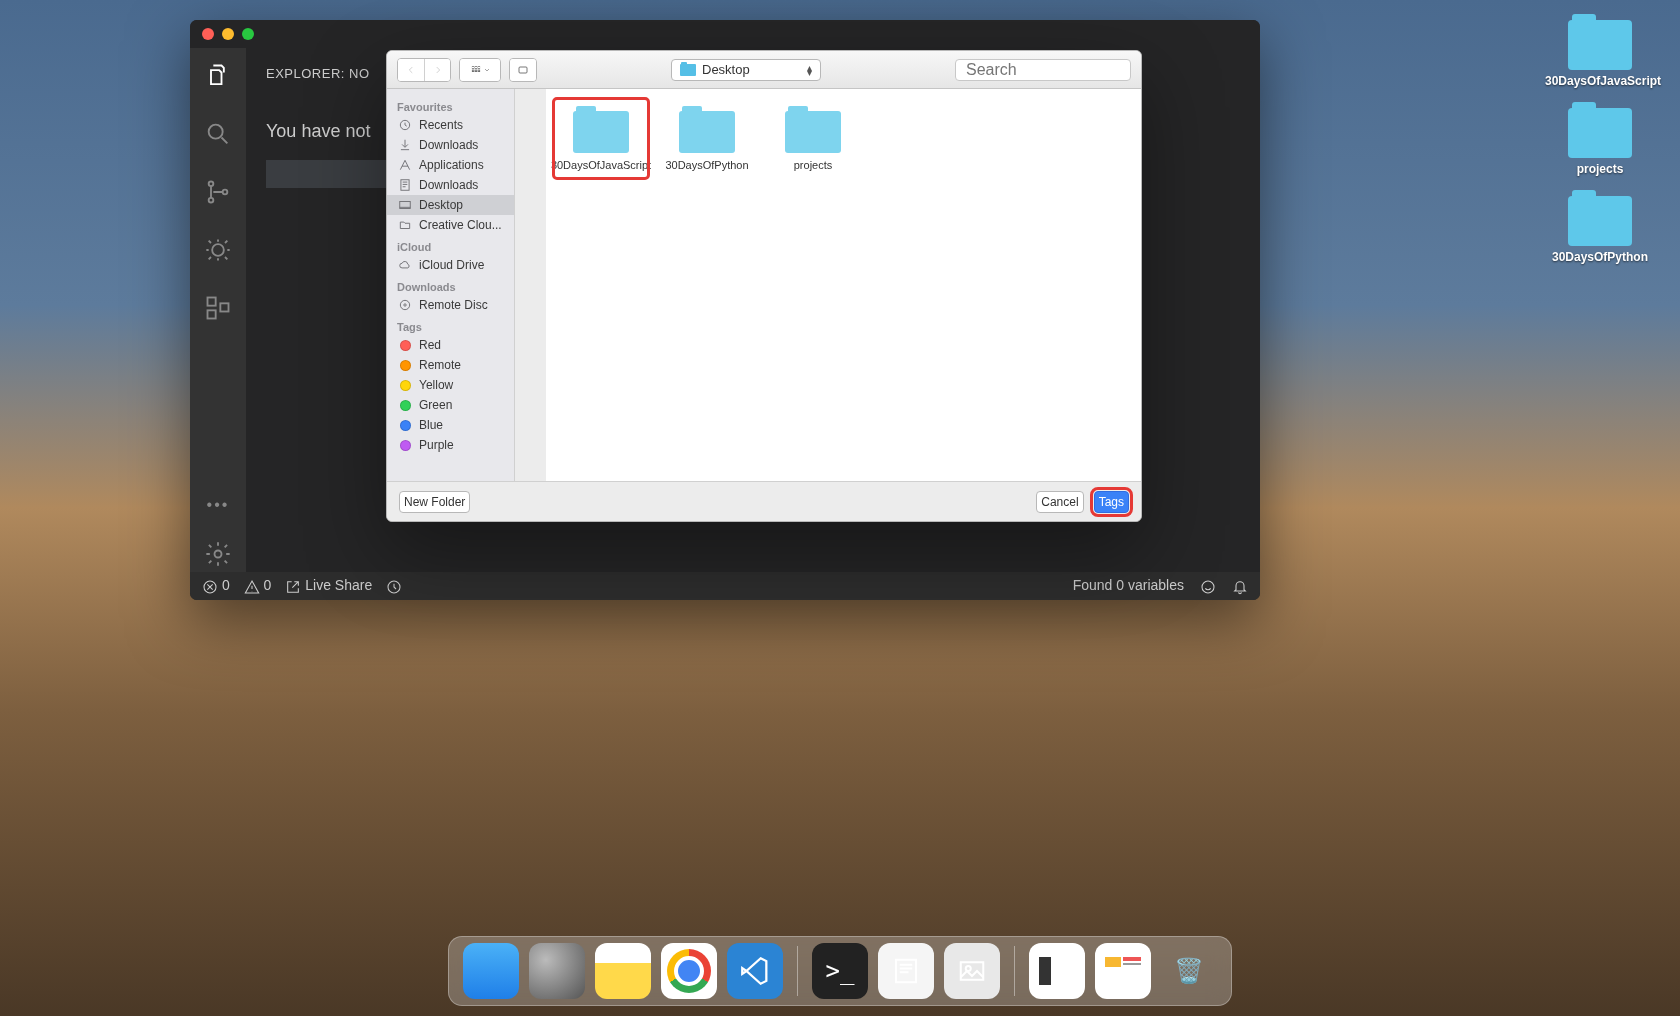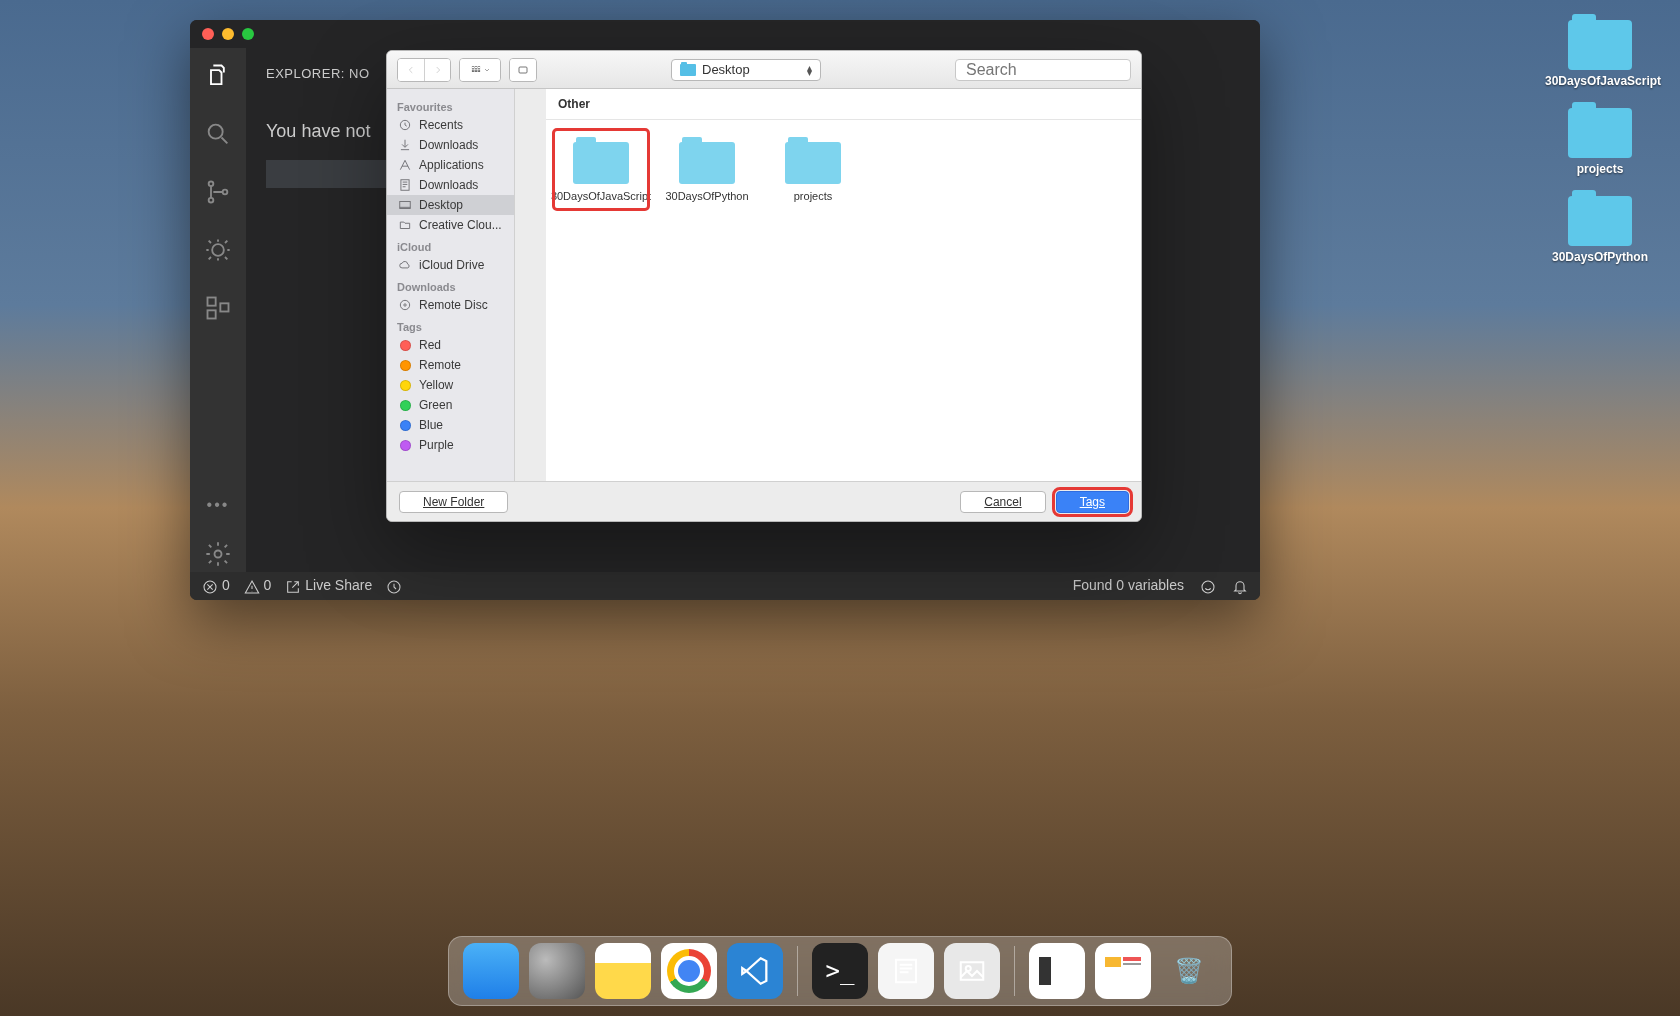--- a/index.html
+++ b/index.html
@@ -66,21 +66,21 @@
   .finder-content{flex:1;background:#fff;display:flex;flex-direction:column;}
   .fc-header{font-size:12px;font-weight:600;color:#333;padding:8px 12px;border-bottom:1px solid #e5e5e5;}
   .fc-grid{display:flex;padding:10px 8px;gap:12px;}
   .grid-item{width:94px;display:flex;flex-direction:column;align-items:center;cursor:pointer;padding:6px 2px;border-radius:3px;font-size:11px;color:#333;text-align:center;}
   .grid-item.highlighted{outline:3px solid #e53935;outline-offset:-1px;}
   .grid-item .gfolder{width:56px;height:42px;background:#7ed4ee;border-radius:3px;position:relative;margin-bottom:6px;margin-top:6px;}
   .grid-item .gfolder::before{content:"";position:absolute;top:-5px;left:3px;width:20px;height:7px;background:#7ed4ee;border-radius:2px 2px 0 0;}
   .grid-item span{line-height:1.2;}
 
   .finder-footer{height:40px;border-top:1px solid #d0d0d0;background:#ececec;display:flex;align-items:center;padding:0 12px;gap:10px;}
-  .btn{height:22px;border:1px solid #b8b8b8;border-radius:4px;background:#fff;padding:0 23px;font-size:12px;cursor:pointer;color:#333;text-decoration:underline;}
+  .btn{height:22px;border:1px solid #b8b8b8;border-radius:4px;background:#fff;padding:0 4px;font-size:12px;cursor:pointer;color:#333;}
   .btn.primary{background:#3a82f7;border-color:#2f6de0;color:#fff;}
   .btn.primary.highlighted{outline:3px solid #e53935;outline-offset:1px;}
   .footer-spacer{flex:1;}
 
   
   .dock{position:absolute;bottom:10px;left:50%;transform:translateX(-50%);height:70px;background:rgba(255,255,255,.25);backdrop-filter:blur(10px);border-radius:14px;display:flex;align-items:center;padding:0 14px;gap:10px;border:1px solid rgba(255,255,255,.3);}
   .dock .dicon{width:56px;height:56px;border-radius:12px;display:flex;align-items:center;justify-content:center;cursor:pointer;font-size:24px;color:#fff;}
   .dock .divider{width:1px;height:50px;background:rgba(255,255,255,.4);margin:0 4px;}
   .di-finder{background:linear-gradient(#4ab1f7,#1f7fe8);}
   .di-launchpad{background:radial-gradient(circle at 30% 30%,#bbb,#555);border-radius:50%;}
@@ -356,21 +356,20 @@
           <span>Blue</span>
         </div>
         <div class="fs-item">
           <span class="fi-icon">
             <span class="tagdot tag-purple"></span>
           </span>
           <span>Purple</span>
         </div>
       </div>
     <div class="finder-content">
-      <div class="fc-header">Other</div>
       <div class="fc-grid" id="fc-grid">
           <div class="grid-item highlighted">
             <div class="gfolder"></div>
             <span>30DaysOfJavaScript</span>
           </div>
           <div class="grid-item">
             <div class="gfolder"></div>
             <span>30DaysOfPython</span>
           </div>
           <div class="grid-item">

